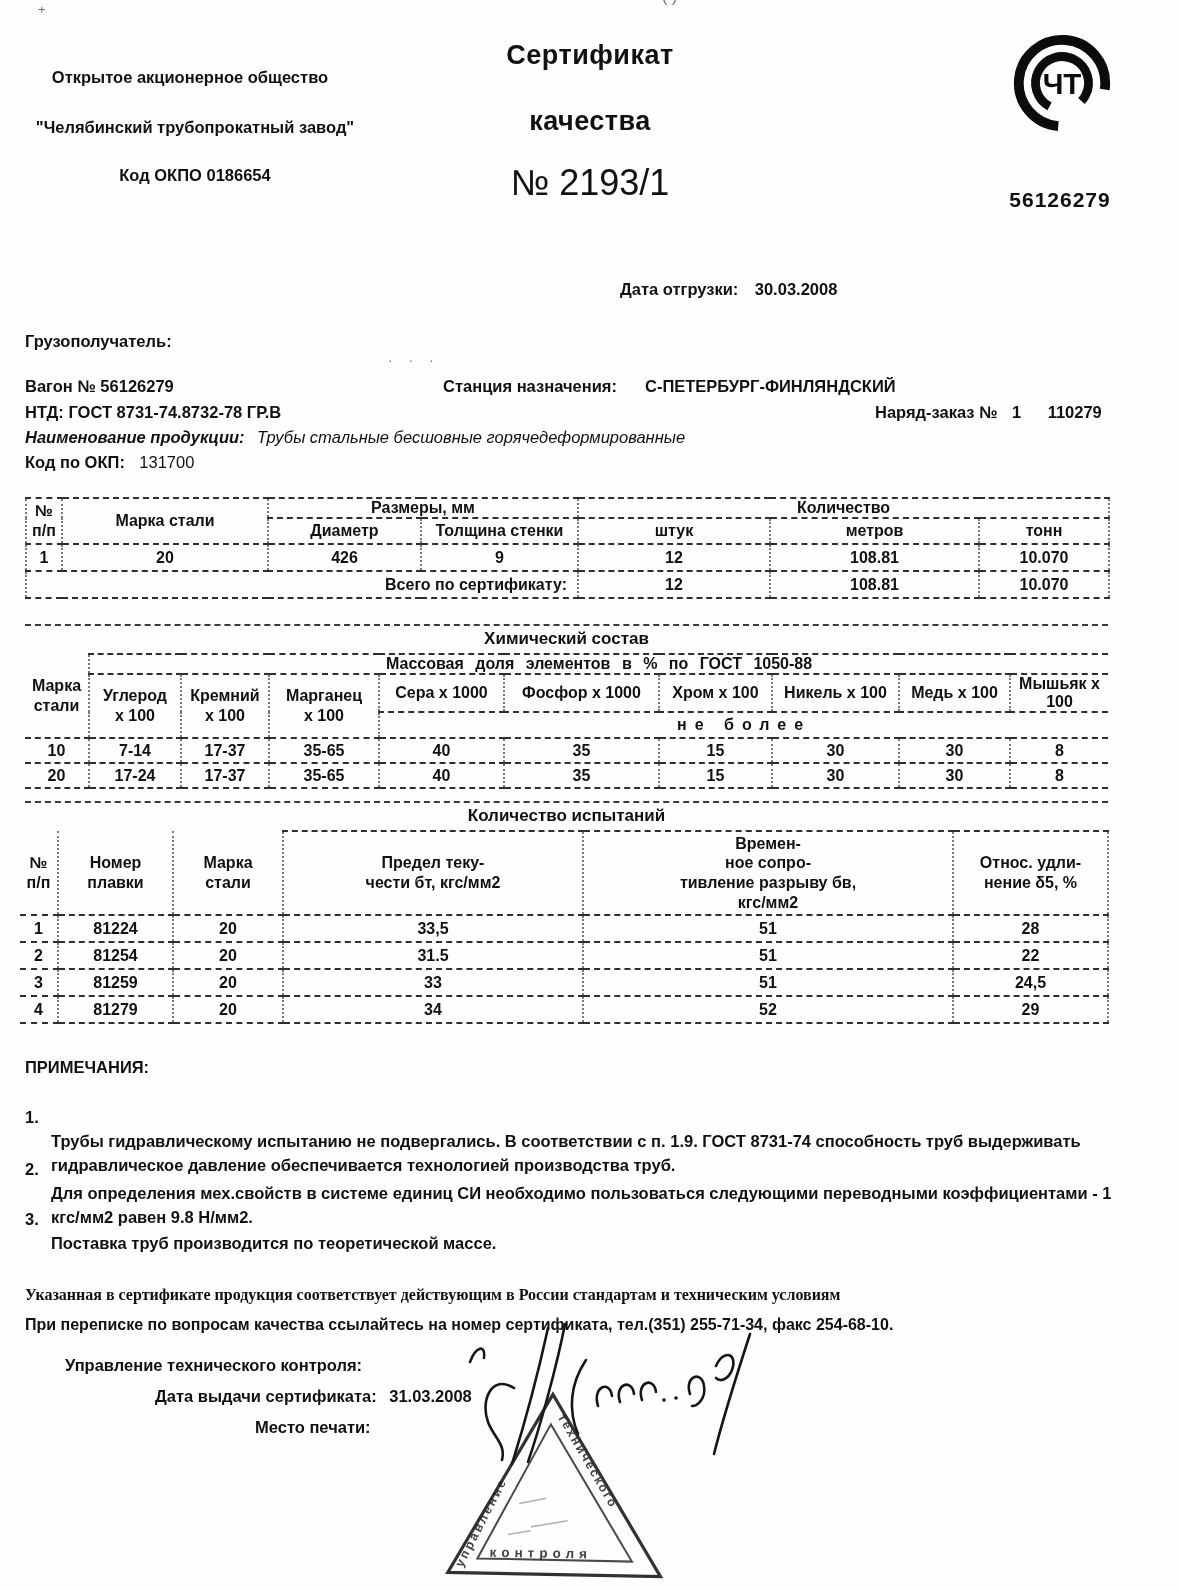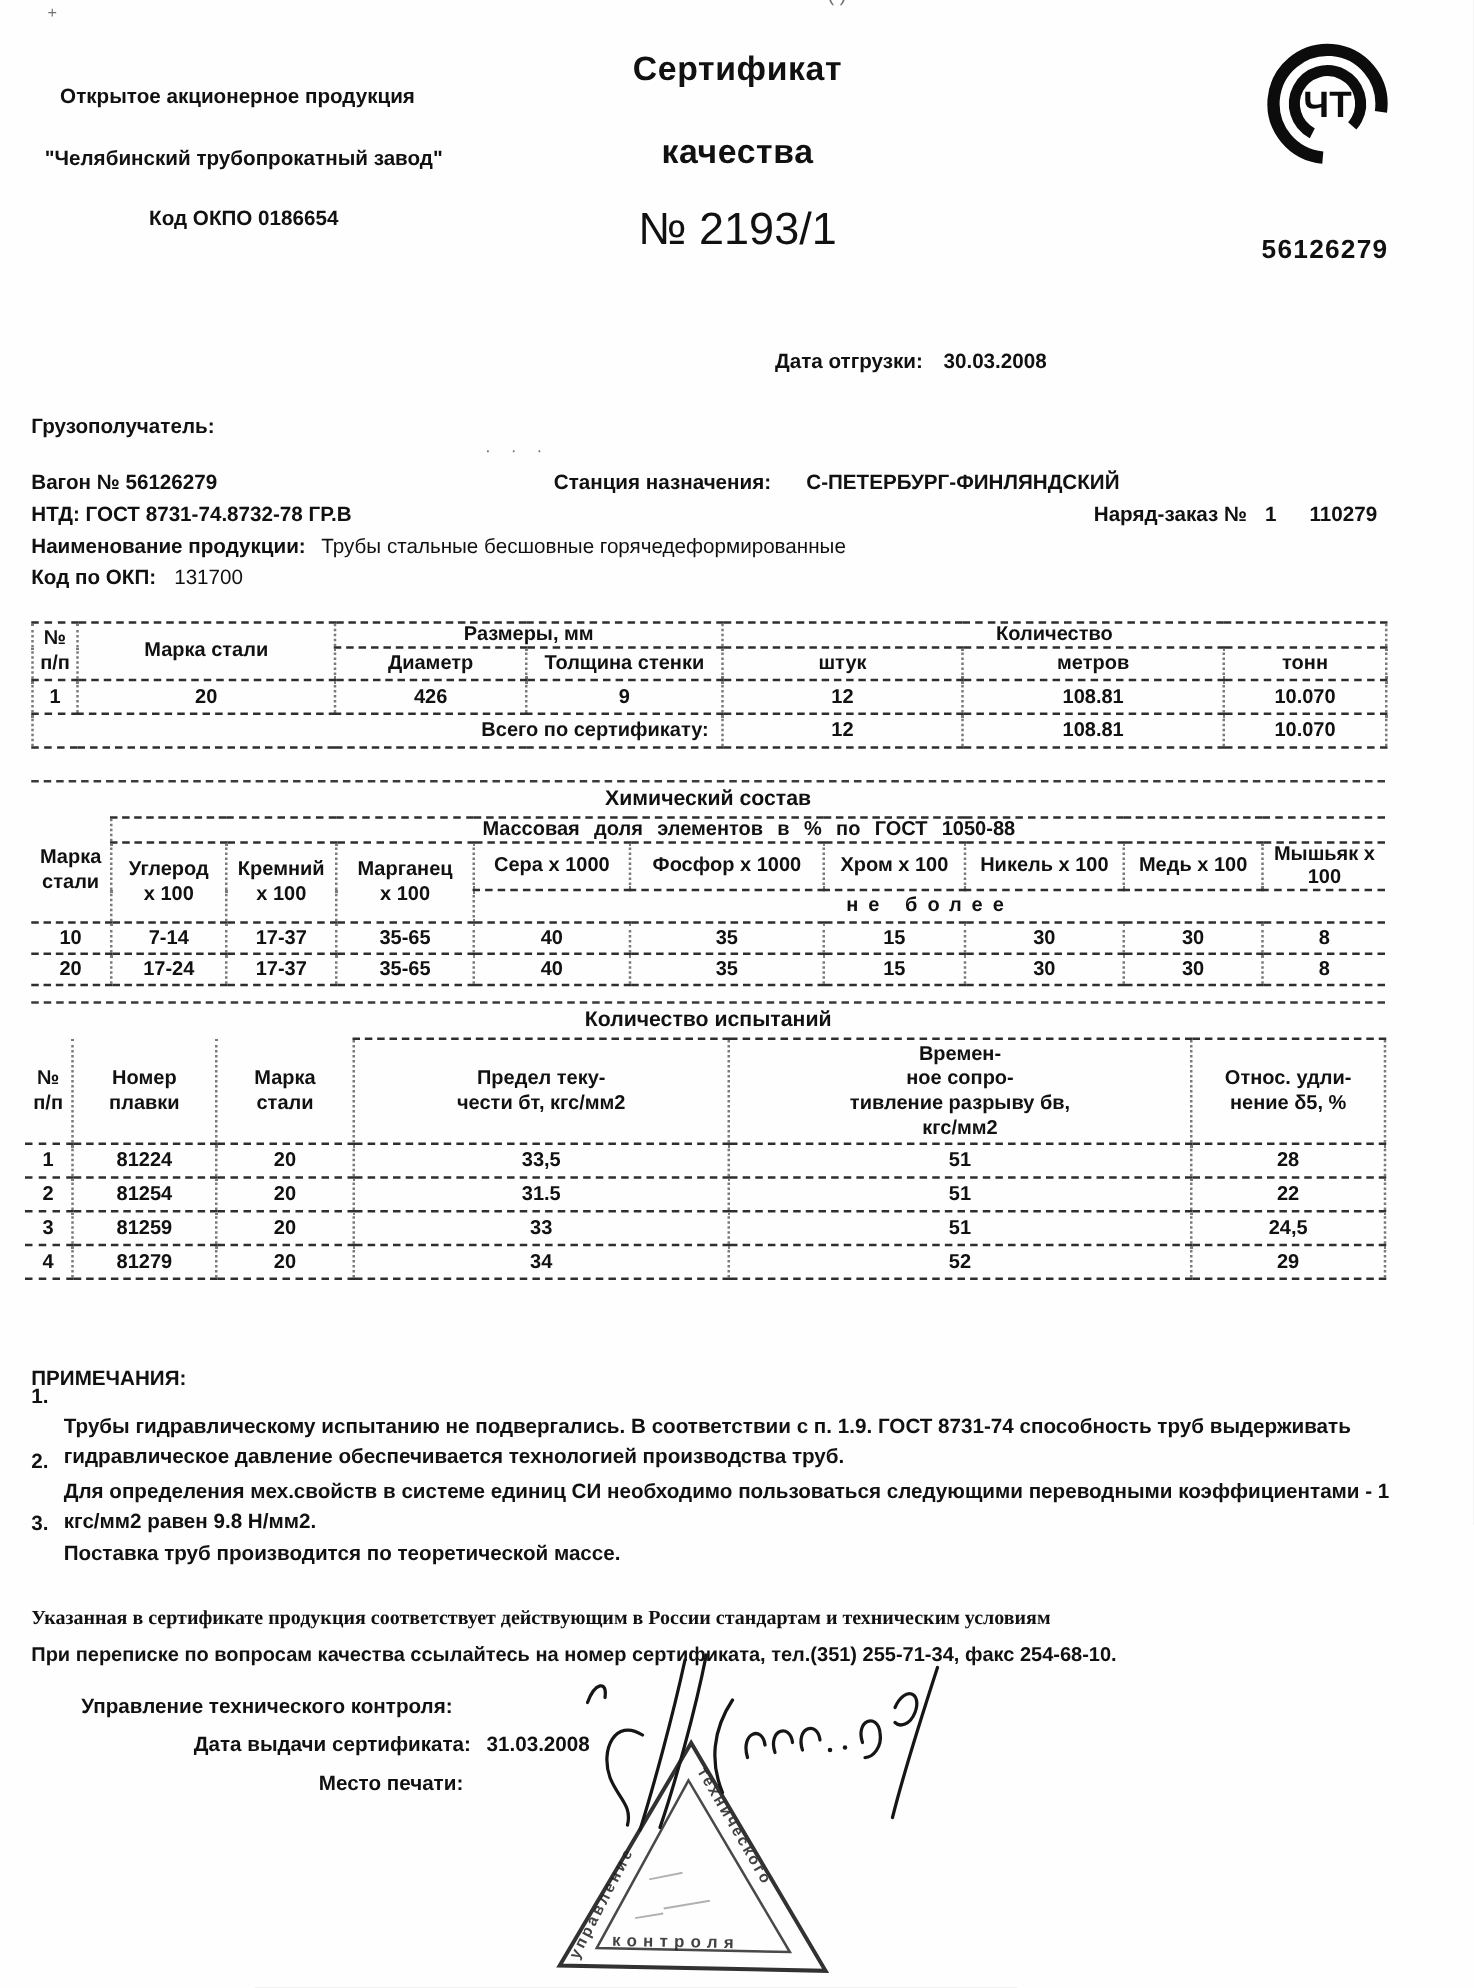--- a/index.html
+++ b/index.html
@@ -36,21 +36,21 @@
 </style>
 </head>
 <body>
 
 <div class="page">
 
   <div class="abs artifact" style="left:38px;top:2px;font-size:13px;">+</div>
   <div class="abs artifact" style="left:662px;top:-12px;font-size:16px;">( )</div>
   <div class="abs artifact" style="left:388px;top:352px;font-size:14px;letter-spacing:6px;">·  ·  ·</div>
 
-  <div class="abs org ctr" style="left:40px;top:68px;width:300px;">Открытое акционерное продукция</div>
+  <div class="abs org ctr" style="left:40px;top:68px;width:300px;">Открытое акционерное общество</div>
   <div class="abs org ctr" style="left:20px;top:118px;width:350px;">"Челябинский трубопрокатный завод"</div>
   <div class="abs org ctr" style="left:20px;top:166px;width:350px;">Код ОКПО 0186654</div>
 
   <div class="abs title-big ctr" style="left:430px;top:40px;width:320px;">Сертификат</div>
   <div class="abs title-big ctr" style="left:430px;top:106px;width:320px;">качества</div>
   <div class="abs cert-no ctr" style="left:430px;top:162px;width:320px;">№ 2193/1</div>
 
   <div class="abs" style="left:1008px;top:30px;width:108px;height:110px;">
     <svg width="108" height="110" viewBox="0 0 110 112">
       <circle cx="55" cy="54" r="44" fill="none" stroke="#0c0c0c" stroke-width="10" pathLength="100" stroke-dasharray="76 24" transform="rotate(95 55 54)"></circle>
@@ -70,21 +70,21 @@
   <div class="abs lbl" style="left:443px;top:377px;">Станция назначения:</div>
   <div class="abs val" style="left:645px;top:377px;">С-ПЕТЕРБУРГ-ФИНЛЯНДСКИЙ</div>
 
   <div class="abs lbl" style="left:25px;top:403px;">НТД: ГОСТ 8731-74.8732-78 ГР.В</div>
   <div class="abs" style="left:875px;top:403px;">
     <span class="lbl">Наряд-заказ №</span>
     <span class="val" style="margin-left:10px;">1</span>
     <span class="val" style="margin-left:22px;">110279</span>
   </div>
 
-  <div class="abs" style="left:25px;top:428px;">
+  <div class="abs" style="left:25px;top:428px;font-style:italic;">
     <span class="lbl">Наименование продукции:</span>
     <span class="val" style="margin-left:8px;font-weight:400;">Трубы стальные бесшовные горячедеформированные</span>
   </div>
   <div class="abs" style="left:25px;top:453px;">
     <span class="lbl">Код по ОКП:</span>
     <span class="val" style="margin-left:10px;font-weight:400;">131700</span>
   </div>
 
   <table class="abs" style="left:25px;top:497px;width:1083px;">
     <colgroup>
@@ -252,21 +252,21 @@
       <td class="ht hb" style="height:27px;">4</td>
       <td class="ht hb vl">81279</td>
       <td class="ht hb vl">20</td>
       <td class="ht hb vl">34</td>
       <td class="ht hb vl">52</td>
       <td class="ht hb vl vr">29</td>
     </tr>
   </tbody>
     </table>
 
-  <div class="abs lbl" style="left:25px;top:1058px;margin-top:36px;">ПРИМЕЧАНИЯ:</div>
+  <div class="abs lbl" style="left:25px;top:1058px;">ПРИМЕЧАНИЯ:</div>
 
   <div class="abs note" style="left:25px;top:1106px;width:1075px;">
     <span class="note-num">1.</span><span>Трубы гидравлическому испытанию не подвергались. В соответствии с п. 1.9. ГОСТ 8731-74 способность труб выдерживать
 гидравлическое давление обеспечивается технологией производства труб.</span>
   </div>
   <div class="abs note" style="left:25px;top:1158px;width:1085px;">
     <span class="note-num">2.</span><span>Для определения мех.свойств в системе единиц СИ необходимо пользоваться следующими переводными коэффициентами - 1
 кгс/мм2 равен 9.8 Н/мм2.</span>
   </div>
   <div class="abs note" style="left:25px;top:1208px;width:1085px;">

